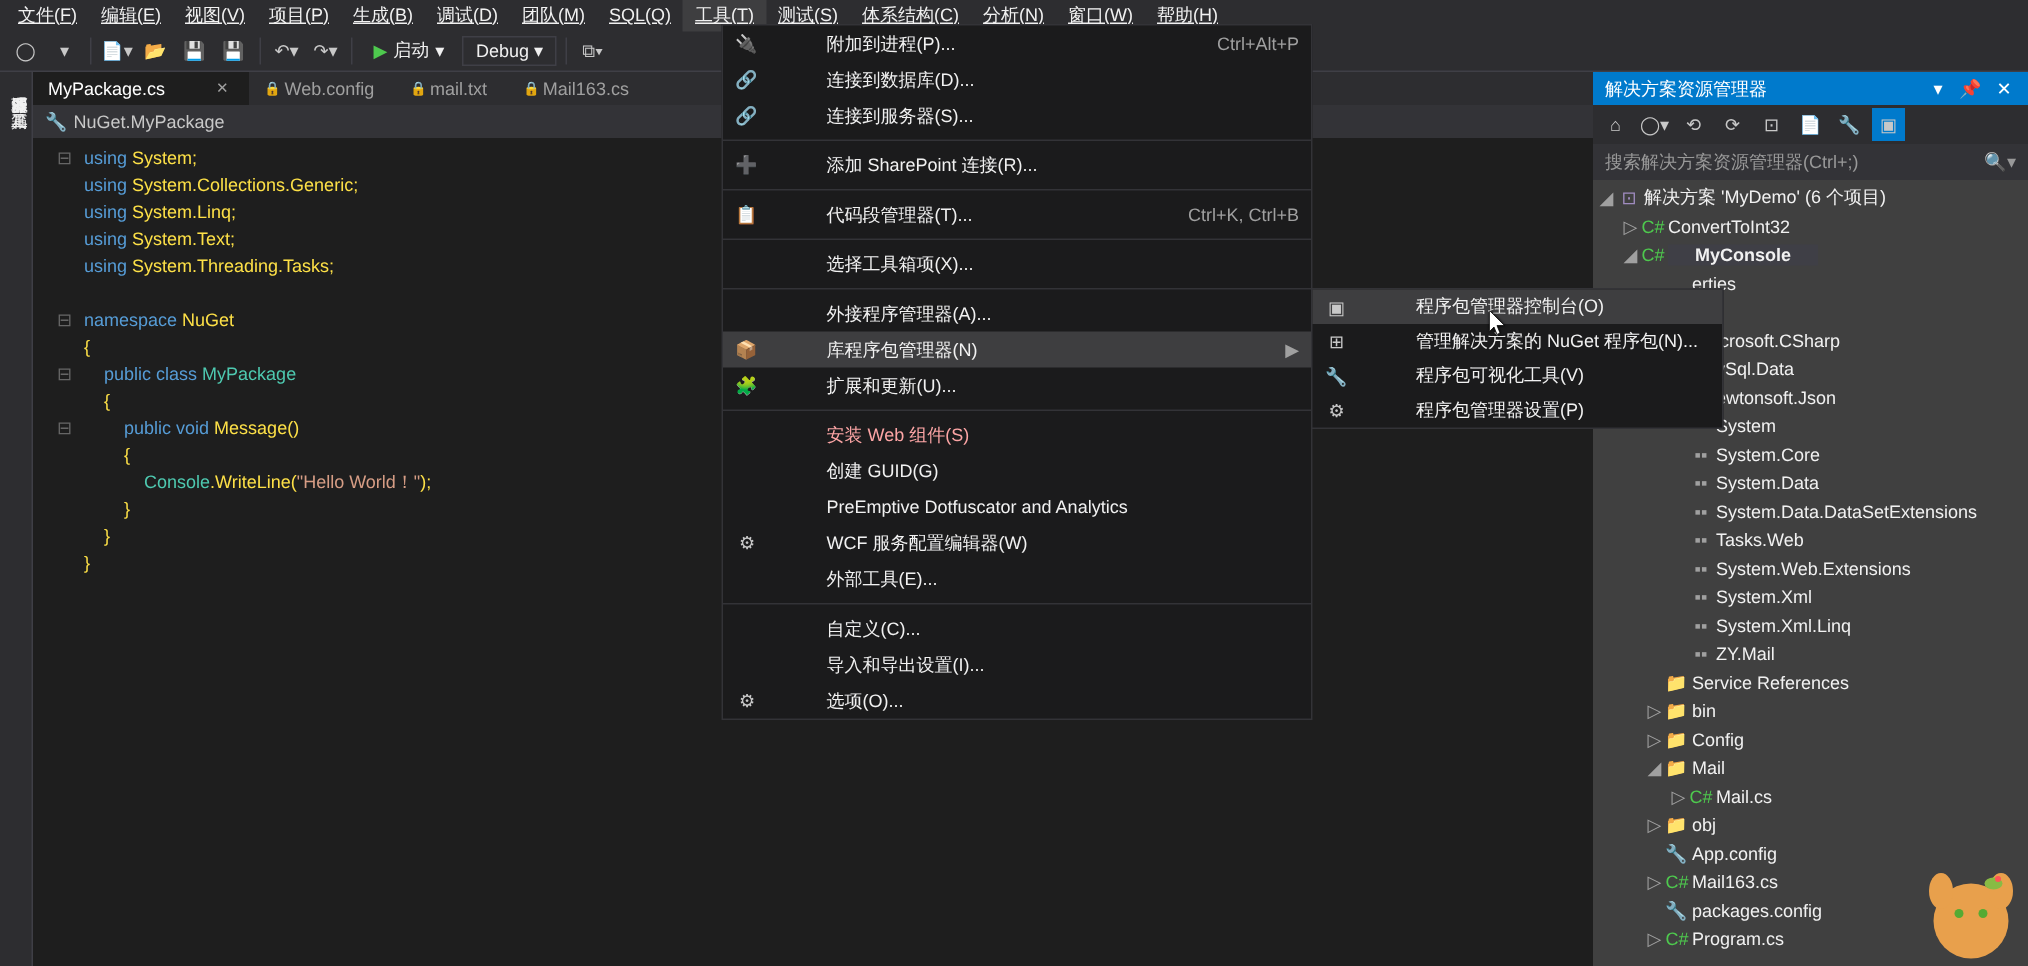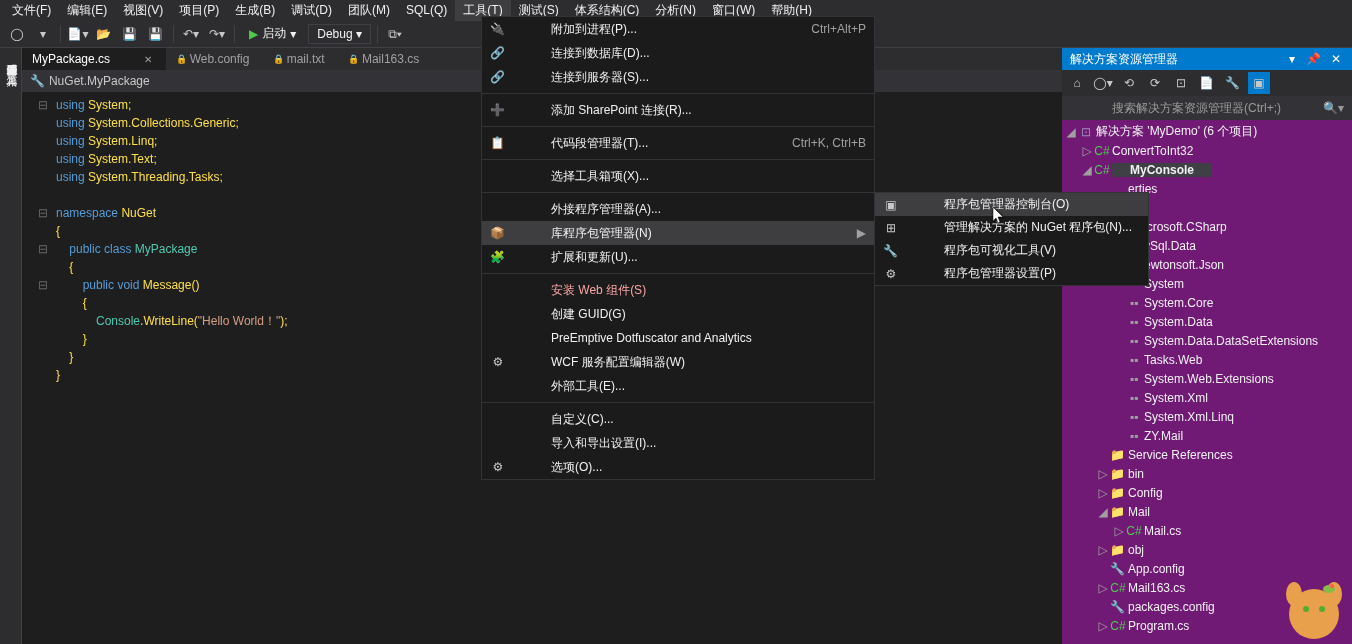--- a/index.html
+++ b/index.html
@@ -1,18 +1,18 @@
 <!DOCTYPE html>
 <html><head>
 <meta charset="utf-8">
 <style>
 * { margin: 0; padding: 0; box-sizing: border-box; font-family: "Microsoft YaHei", "Segoe UI", sans-serif; font-size: 12px; }
 body { background: #2d2d30; color: #f1f1f1; width: 1352px; height: 644px; overflow: hidden; position: relative; }
 
-.menubar { background: #2d2d30; height: 20px; display: flex; align-items: center; padding: 0 4px; }
+.menubar { background: #2d2d30; height: 20px; display: flex; align-items: center; padding: 0 4px; text-decoration: underline; }
 .menubar-item { padding: 2px 8px; color: #f1f1f1; cursor: pointer; }
 .menubar-item.active { background: #3e3e40; }
 
 .toolbar { background: #2d2d30; height: 28px; display: flex; align-items: center; padding: 0 6px; gap: 4px; border-bottom: 1px solid #3f3f46; }
 .tb-btn { width: 22px; height: 22px; display: flex; align-items: center; justify-content: center; color: #c8c8c8; }
 .tb-sep { width: 1px; height: 18px; background: #3f3f46; margin: 0 2px; }
 .tb-start { display: flex; align-items: center; gap: 4px; padding: 0 8px; color: #f1f1f1; }
 .tb-start .tri { color: #4ec94e; }
 .tb-config { padding: 2px 8px; color: #f1f1f1; border: 1px solid #3f3f46; }
 
@@ -45,29 +45,29 @@
 .dd-icon { width: 16px; display: flex; justify-content: center; color: #c8c8c8; }
 .dd-label { flex: 1; padding-left: 35px; }
 .dd-accel { color: #a0a0a0; }
 .dd-arrow { color: #a0a0a0; }
 .dd-sep { height: 1px; background: #333337; margin: 4px 0; }
 
 .submenu { position: absolute; top: 192px; left: 874px; width: 275px; background: #1b1b1c; border: 1px solid #333337; z-index: 101; }
 .sm-item { display: flex; align-items: center; height: 23px; padding: 0 8px; gap: 10px; color: #f1f1f1; cursor: pointer; }
 .sm-item.hover { background: #3e3e40; }
 
-.solexp { width: 290px; background: #701a75; display: flex; flex-direction: column; }
+.solexp { width: 290px; background: #404040; display: flex; flex-direction: column; }
 .se-title { background: #007acc; color: #fff; height: 22px; display: flex; align-items: center; padding: 0 8px; gap: 6px; }
 .se-title-text { flex: 1; }
 .se-ctrlbtn { width: 16px; height: 16px; display: flex; align-items: center; justify-content: center; cursor: pointer; }
 .se-toolbar { background: #2d2d30; height: 26px; display: flex; align-items: center; padding: 0 4px; gap: 4px; }
 .se-tb-btn { width: 22px; height: 22px; display: flex; align-items: center; justify-content: center; color: #c8c8c8; }
 .se-tb-btn.active { background: #007acc; }
 .se-search { background: #333337; height: 24px; display: flex; align-items: center; padding: 0 8px; color: #999; }
-.se-search-text { flex: 1; text-align: center; }
+.se-search-text { flex: 1; }
 .se-tree { flex: 1; overflow: auto; padding: 2px 0; }
 .tn { display: flex; align-items: center; height: 19px; cursor: pointer; white-space: nowrap; }
 .tn .exp { width: 14px; text-align: center; color: #a0a0a0; }
 .tn .ico { width: 16px; text-align: center; margin-right: 2px; }
 .tn.sel .lbl { background: #3f3f46; padding: 0 18px; }
 .ico-sln { color: #a08cc0; }
 .ico-cs { color: #4ec94e; }
 .ico-fold { color: #d7ba7d; }
 .ico-ref { color: #a0a0a0; }
 .ico-cfg { color: #c8c8c8; }

